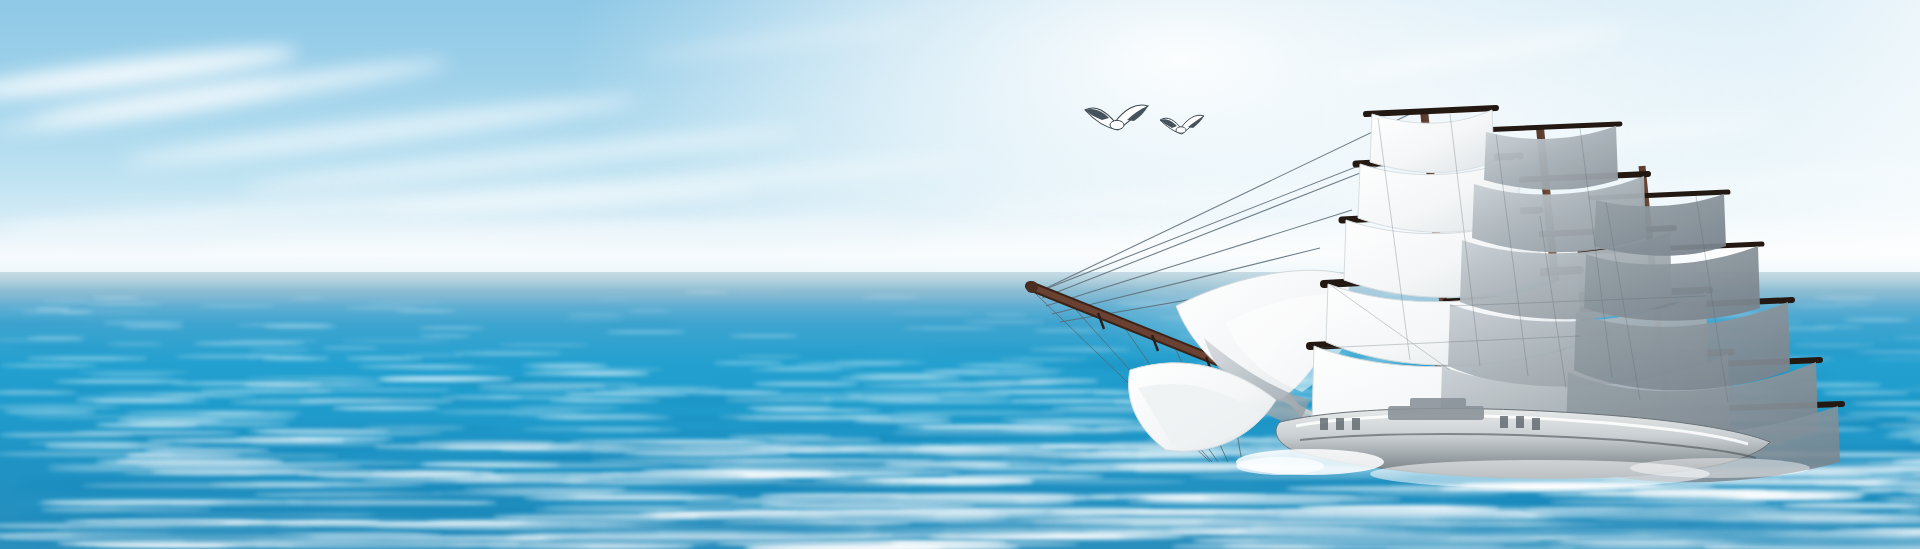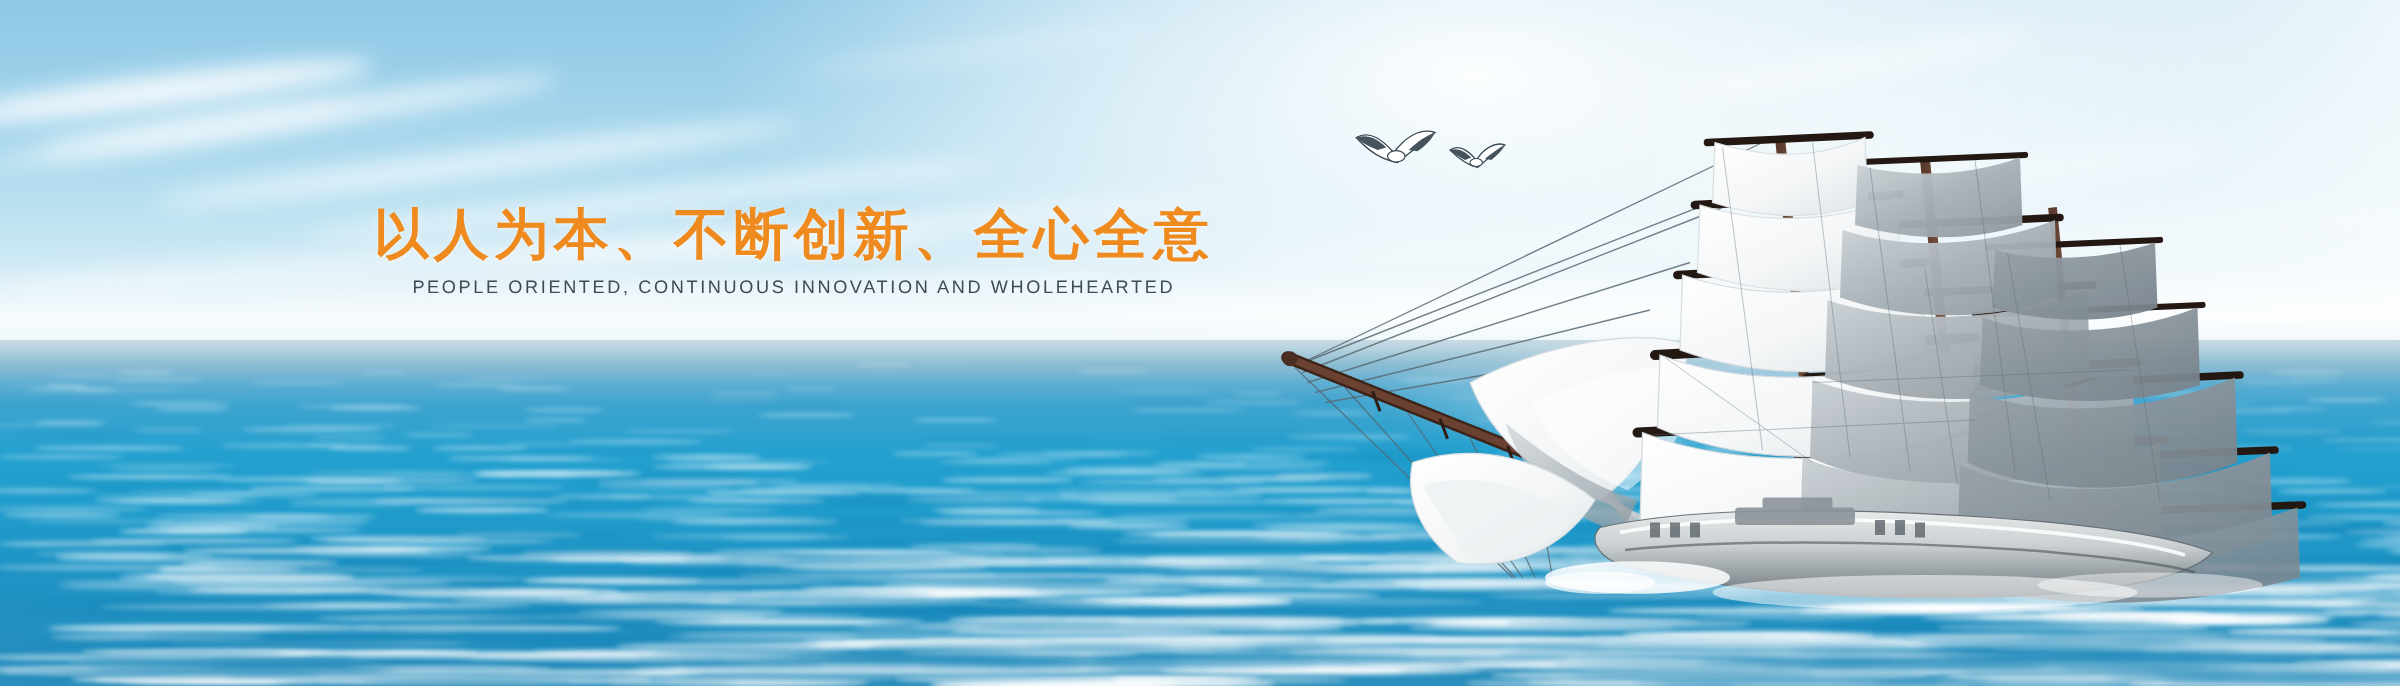--- a/index.html
+++ b/index.html
@@ -1099,16 +1099,14 @@
 
   <div class="gull" style="left:1158px; top:112px;">
     <svg width="48" height="30" viewBox="0 0 48 30">
       <path d="M2 8 C 10 3, 17 9, 23 16 C 29 7, 38 1, 46 4 C 38 10, 31 16, 24 22 C 16 20, 8 14, 2 8 Z" fill="#ffffff" stroke="#3c4a55" stroke-width="1"></path>
       <path d="M2 8 C 8 6, 14 9, 19 14 L 14 16 C 9 13, 5 11, 2 8 Z" fill="#46525c"></path>
       <path d="M46 4 C 40 7, 35 11, 30 15 L 35 16 C 40 12, 44 8, 46 4 Z" fill="#46525c"></path>
       <ellipse cx="23" cy="18" rx="5" ry="3.2" fill="#ffffff" stroke="#3c4a55" stroke-width=".9"></ellipse>
     </svg>
   </div>
 
-  <div class="headline">以人为本、不断创新、全心全意</div>
-  <div class="subhead">PEOPLE ORIENTED, CONTINUOUS INNOVATION AND WHOLEHEARTED</div>
 
 </div>
 
 </body></html>

